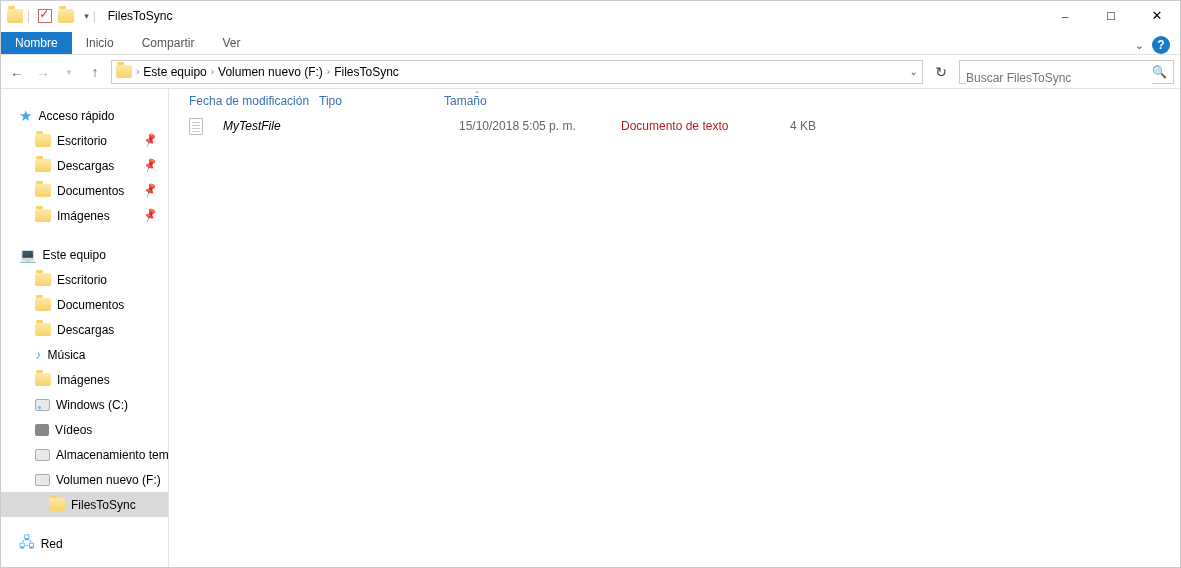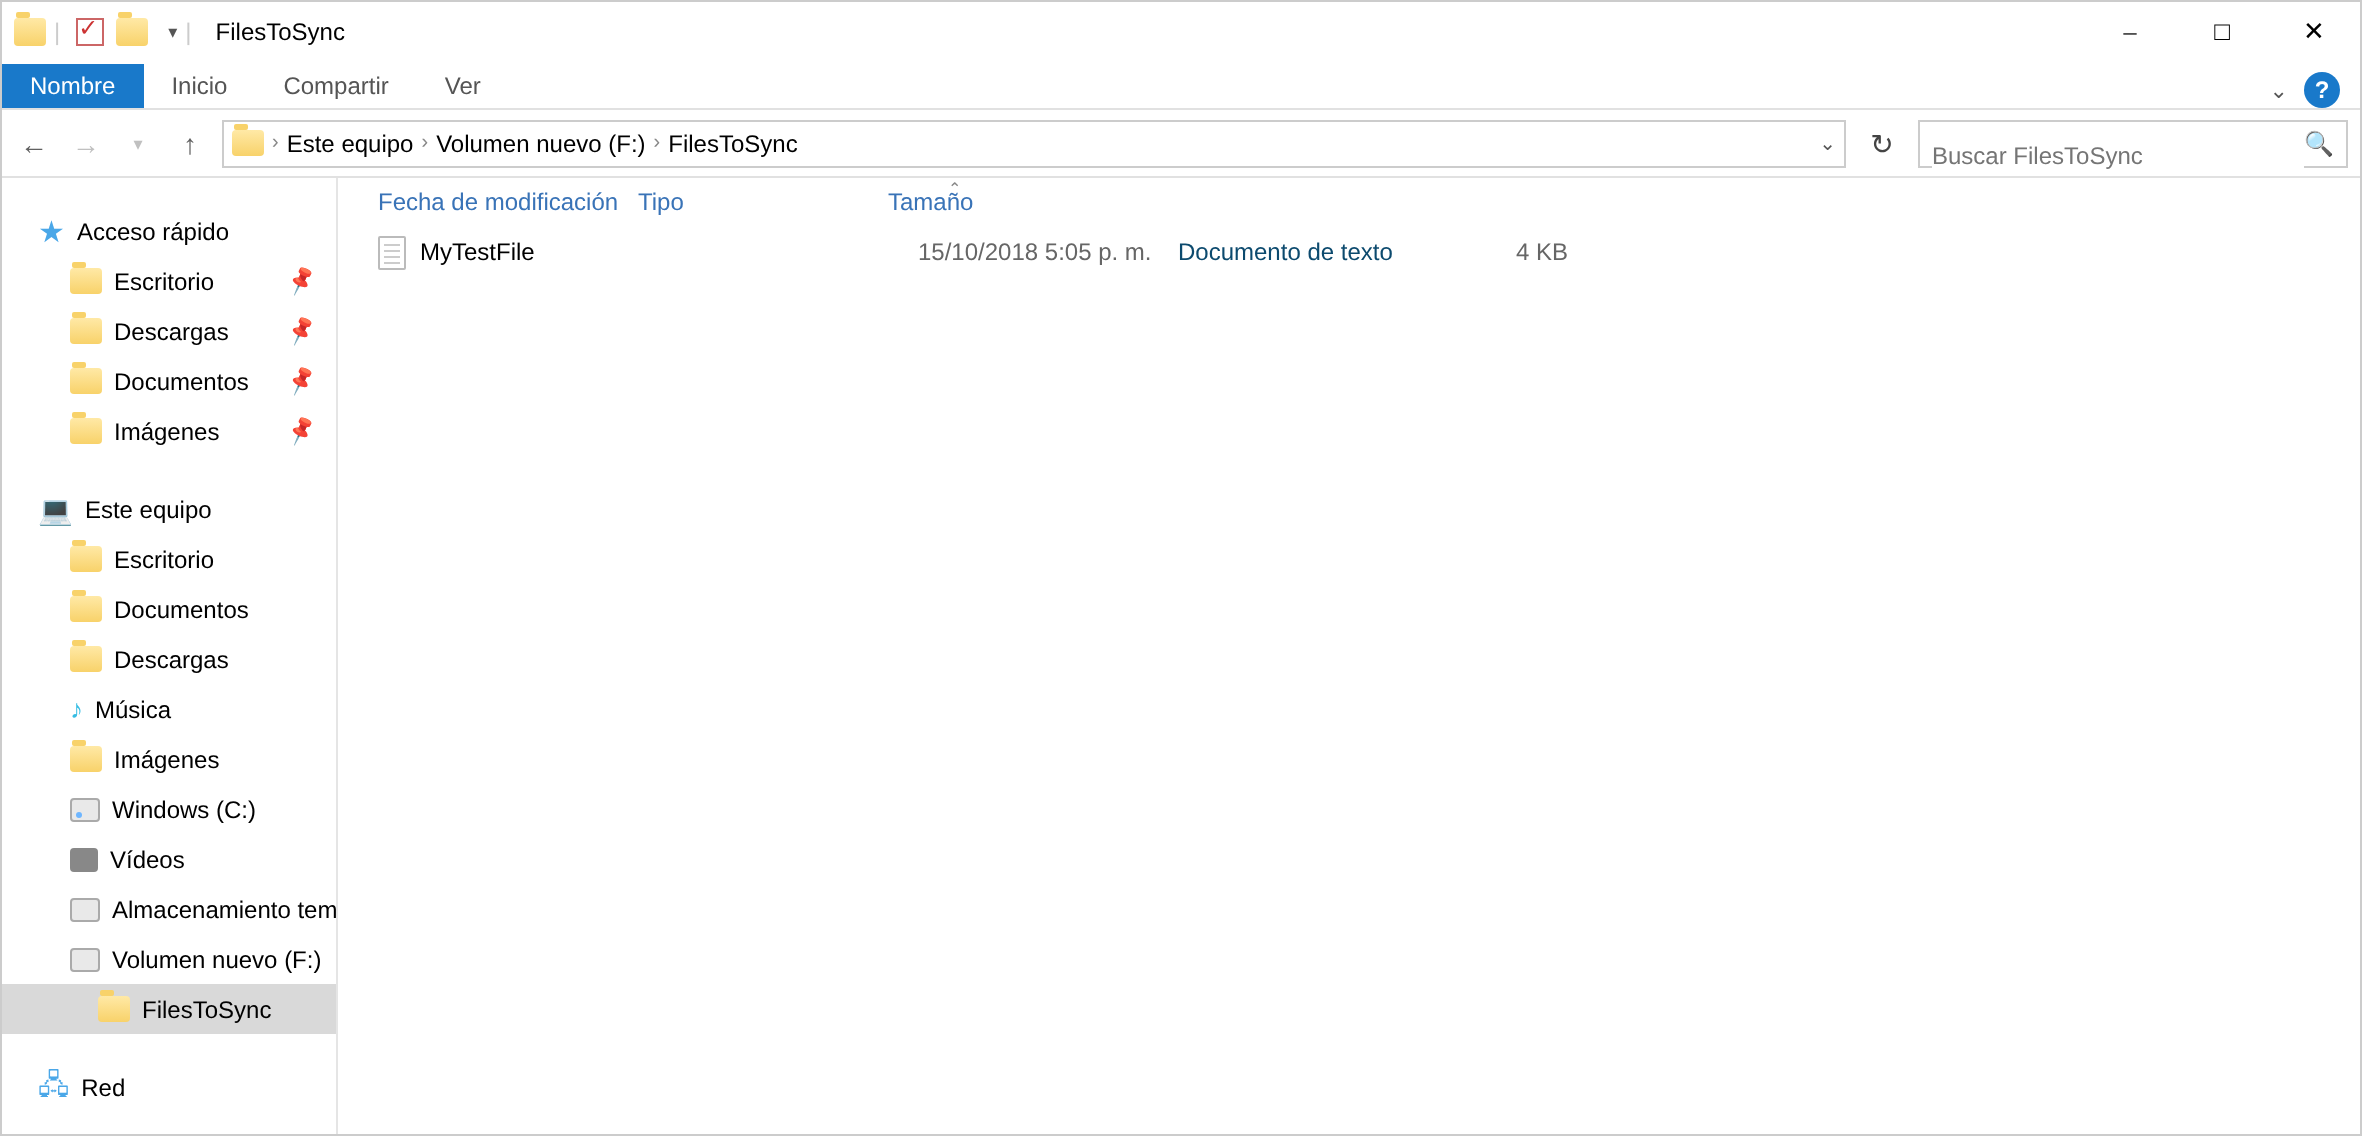--- a/index.html
+++ b/index.html
@@ -56,23 +56,23 @@
   .ico-net { color:#4aa7e8; font-size:14px; flex-shrink:0;}
 
   .content { flex:1; display:flex; flex-direction:column;}
   .cols { height:24px; display:flex; align-items:center; padding-left:20px; color:#3973b7; font-size:12px; }
   .cols .col-name { width:270px;}
   .cols .col-date { width:130px;}
   .cols .col-type { width:125px;}
   .cols .col-size { width:70px; text-align:left;}
   .rows { flex:1; }
   .row { height:26px; display:flex; align-items:center; padding-left:20px; font-size:12px;}
-  .row .c-name { width:270px; display:flex; align-items:center; gap:7px;}
+  .row .c-name { width:270px; display:flex; align-items:center; gap:20px;font-style:italic;}
   .row .c-date { width:130px; color:#666;}
-  .row .c-type { width:125px; color:#0c4a6e;}
+  .row .c-type { width:125px; color:#b91c1c;margin-left:32px;}
   .row .c-size { width:70px; text-align:right; color:#666;}
   .ico-txt { width:14px; height:17px; border:1px solid #bbb; border-radius:1px; background:#fff; position:relative; flex-shrink:0;}
   .ico-txt::before{content:"";position:absolute;top:3px;left:2px;right:2px;height:1px;background:#ccc;box-shadow:0 3px 0 #ccc,0 6px 0 #ccc,0 9px 0 #ccc;}
   .sort-caret { font-size:8px; color:#888; position:absolute; left:305px; top:1px;}
 </style>
 </head>
 <body>
 
 <div class="window">
   <div class="titlebar">

